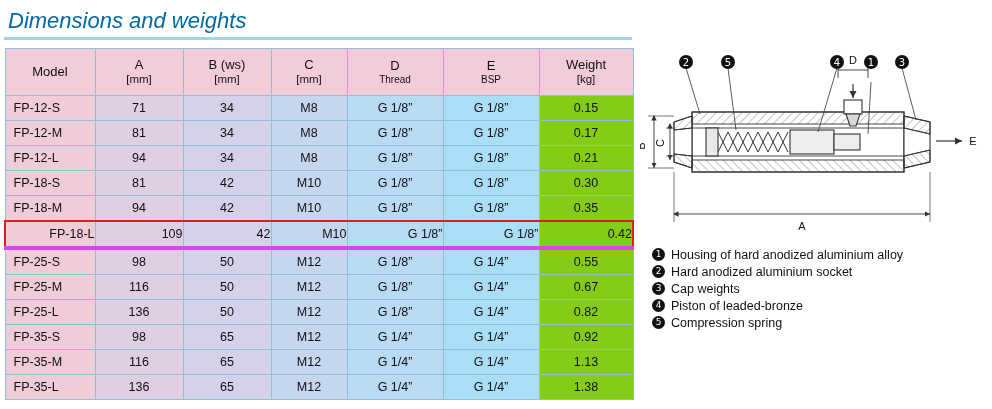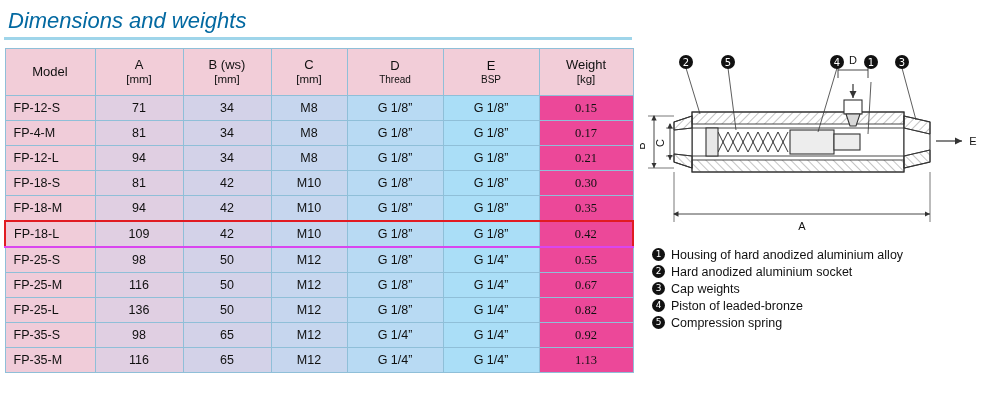--- a/index.html
+++ b/index.html
@@ -76,25 +76,26 @@
   table.dims thead th .h2 { display:block; font-size: 11.5px; text-align: center; }
   table.dims thead th .h2.small { font-size: 10px; }
 
   
   table.dims tbody td.col0 { background: #f0ccd9; text-align: left; padding-left: 8px; margin-left: 36px; }
   table.dims tbody td.col1 { background: #e0cfe2; }
   table.dims tbody td.col2 { background: #d3d2e8; }
   table.dims tbody td.col3 { background: #c6d6ee; }
   table.dims tbody td.col4 { background: #b8daf3; }
   table.dims tbody td.col5 { background: #aadef7; }
-  table.dims tbody td.col6 { background: #ec4899; font-family: Liberation Serif, serif; }
+  table.dims tbody td.col6 { background: #84cc16; }
 
   table.dims tbody tr.hl td {
     border-top: 2px solid #e11b22;
-    border-bottom: 2px solid #d946ef;
+    border-bottom: 4px solid #d946ef;
+    text-align: right;
   }
   table.dims tbody tr.hl td.col0 { border-left: 2px solid #e11b22; }
   table.dims tbody tr.hl td.col6 { border-right: 2px solid #e11b22; }
 
   
   .drawing {
     position: absolute;
     left: 640px;
     top: 44px;
     width: 348px;
@@ -186,21 +187,21 @@
         <tr>
           <td class="col0">FP-12-S</td>
           <td class="col1">71</td>
           <td class="col2">34</td>
           <td class="col3">M8</td>
           <td class="col4">G 1/8”</td>
           <td class="col5">G 1/8”</td>
           <td class="col6">0.15</td>
         </tr>
         <tr>
-          <td class="col0">FP-4-M</td>
+          <td class="col0">FP-12-M</td>
           <td class="col1">81</td>
           <td class="col2">34</td>
           <td class="col3">M8</td>
           <td class="col4">G 1/8”</td>
           <td class="col5">G 1/8”</td>
           <td class="col6">0.17</td>
         </tr>
         <tr>
           <td class="col0">FP-12-L</td>
           <td class="col1">94</td>
@@ -274,20 +275,29 @@
           <td class="col6">0.92</td>
         </tr>
         <tr>
           <td class="col0">FP-35-M</td>
           <td class="col1">116</td>
           <td class="col2">65</td>
           <td class="col3">M12</td>
           <td class="col4">G 1/4”</td>
           <td class="col5">G 1/4”</td>
           <td class="col6">1.13</td>
+        </tr>
+        <tr>
+          <td class="col0">FP-35-L</td>
+          <td class="col1">136</td>
+          <td class="col2">65</td>
+          <td class="col3">M12</td>
+          <td class="col4">G 1/4”</td>
+          <td class="col5">G 1/4”</td>
+          <td class="col6">1.38</td>
         </tr>
       </tbody>
     </table>
   </div>
 
   <div class="drawing">
     <svg width="348" height="200" viewBox="0 0 348 200" xmlns="http://www.w3.org/2000/svg">
       <defs>
         <pattern id="hatchL" width="6" height="6" patternUnits="userSpaceOnUse" patternTransform="rotate(45)">
           <line x1="0" y1="0" x2="0" y2="6" stroke="#555" stroke-width="0.7"></line>

